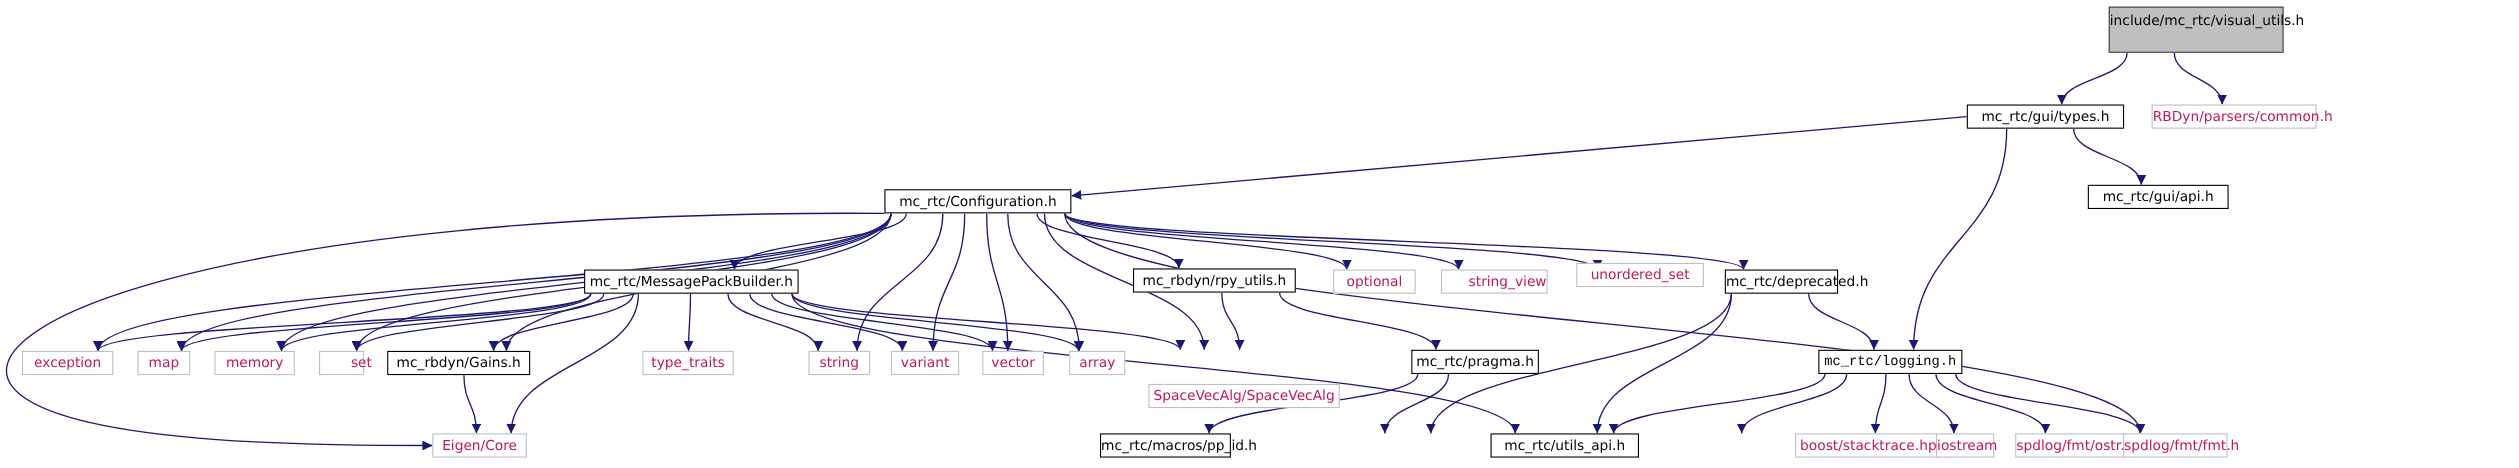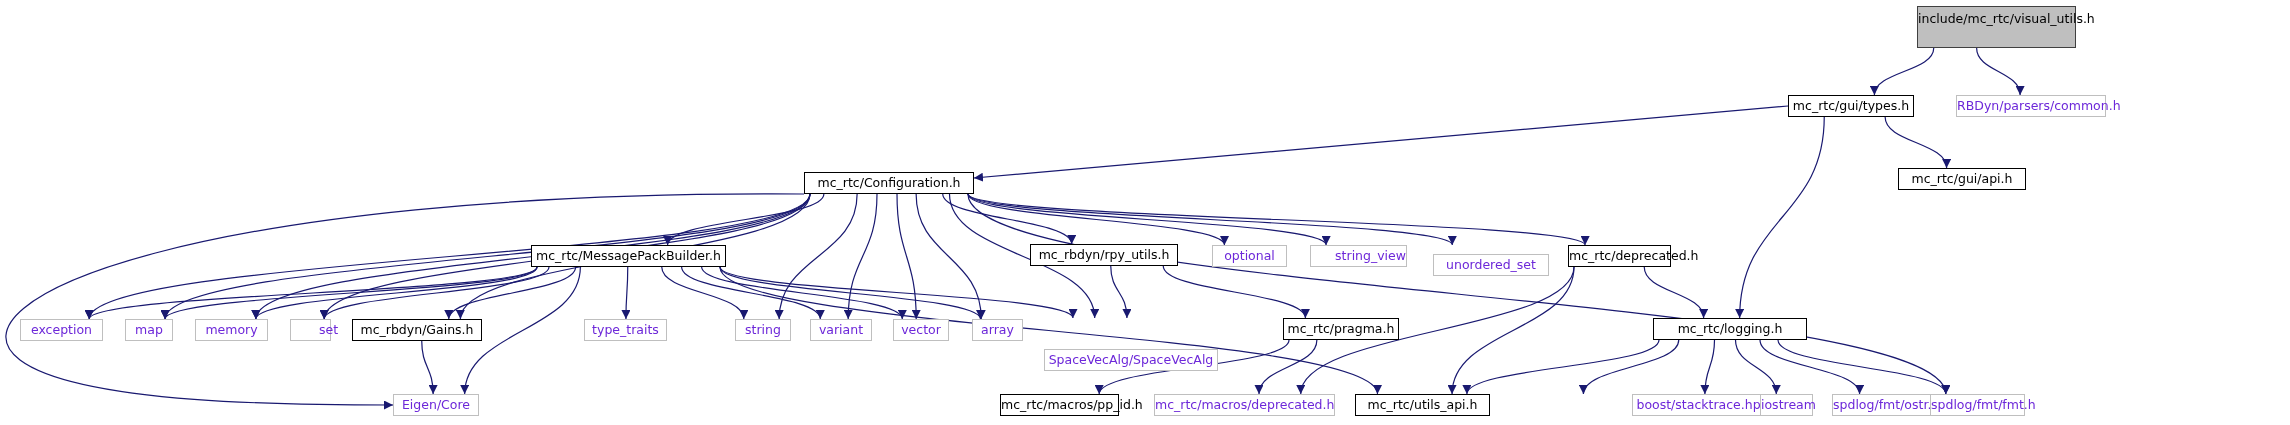--- a/index.html
+++ b/index.html
@@ -4,21 +4,21 @@
 <style>
   html, body { margin: 0; padding: 0; background: #ffffff; }
   body { width: 2290px; height: 425px; position: relative; overflow: hidden;
          font-family: "DejaVu Sans", sans-serif; }
   #graph { position: absolute; left: 0; top: 0; width: 2290px; height: 425px; }
   #edges { position: absolute; left: 0; top: 0; }
   .node { position: absolute; box-sizing: border-box; height: 22px;
           font-size: 12.5px; line-height: 20px; text-align: center; color: #000;
           white-space: nowrap; background: #fff; cursor: pointer; }
   .node.local { border: 1.3px solid #000; }
-  .node.system { border: 1.3px solid #bfbfbf; color: #6d28d9; }
+  .node.system { border: 1.3px solid #bfbfbf; color: #be185d; }
   .node.root { background: #bfbfbf; border: 1.3px solid #404040; height: 42px;
                line-height: 17px; padding-top: 3px; white-space: normal; }
 </style>
 </head>
 <body>
 
 <div id="graph">
   <svg id="edges" width="2290" height="425">
     <defs>
       <marker id="arrow" viewBox="0 0 10 10" refX="10" refY="5" markerWidth="9" markerHeight="9" orient="auto-start-reverse" markerUnits="userSpaceOnUse">
@@ -71,45 +71,44 @@
       <path d="M1644.25,267 C 1644.25,292.5 1703.65,292.5 1703.65,318" fill="none" stroke="#191970" stroke-width="1.2" marker-end="url(#arrow)"></path>
       <path d="M1659,340 C 1659,367 1466.9,367 1466.9,394" fill="none" stroke="#191970" stroke-width="1.2" marker-end="url(#arrow)"></path>
       <path d="M1678.75,340 C 1678.75,367 1583.35,367 1583.35,394" fill="none" stroke="#191970" stroke-width="1.2" marker-end="url(#arrow)"></path>
       <path d="M1714.5,340 C 1714.5,367 1704.9,367 1704.9,394" fill="none" stroke="#191970" stroke-width="1.2" marker-end="url(#arrow)"></path>
       <path d="M1735.5,340 C 1735.5,367 1776.3,367 1776.3,394" fill="none" stroke="#191970" stroke-width="1.2" marker-end="url(#arrow)"></path>
       <path d="M1760,340 C 1760,367 1859.6,367 1859.6,394" fill="none" stroke="#191970" stroke-width="1.2" marker-end="url(#arrow)"></path>
       <path d="M1778,340 C 1778,367 1945.8333333333333,367 1945.8333333333333,394" fill="none" stroke="#191970" stroke-width="1.2" marker-end="url(#arrow)"></path>
     </svg>
 
   <div class="node root" style="left: 1877px; top: 6px; width: 159px; margin-left: 40px;">include/mc_rtc/visual_utils.h</div>
-  <div class="node local" style="left: 1788px; top: 95px; width: 126px;">mc_rtc/gui/types.h</div>
+  <div class="node local" style="left: 1788px; top: 95px; width: 143px;">mc_rtc/gui/types.h</div>
   <div class="node system" style="left: 1956px; top: 95px; width: 150px;">RBDyn/parsers/common.h</div>
   <div class="node local" style="left: 804px; top: 172px; width: 170px;">mc_rtc/Configuration.h</div>
   <div class="node local" style="left: 1898px; top: 168px; width: 128px;">mc_rtc/gui/api.h</div>
-  <div class="node local" style="left: 1653px; top: 318px; width: 154px;">mc_rtc/logging.h</div>
+  <div class="node local" style="left: 1653px; top: 318px; width: 131px; font-family: Liberation Mono, monospace;">mc_rtc/logging.h</div>
   <div class="node local" style="left: 531px; top: 245px; width: 195px;">mc_rtc/MessagePackBuilder.h</div>
   <div class="node local" style="left: 1030px; top: 244px; width: 148px;">mc_rbdyn/rpy_utils.h</div>
   <div class="node system" style="left: 1212px; top: 245px; width: 75px;">optional</div>
   <div class="node system" style="left: 1310px; top: 245px; width: 97px; text-align: right;">string_view</div>
-  <div class="node system" style="left: 1433px; top: 254px; width: 116px;">unordered_set</div>
+  <div class="node system" style="left: 1433px; top: 239px; width: 116px;">unordered_set</div>
   <div class="node local" style="left: 1568px; top: 245px; width: 103px;">mc_rtc/deprecated.h</div>
   <div class="node system" style="left: 20px; top: 319px; width: 83px;">exception</div>
   <div class="node system" style="left: 125px; top: 319px; width: 48px;">map</div>
   <div class="node system" style="left: 195px; top: 319px; width: 73px;">memory</div>
   <div class="node system" style="left: 290px; top: 319px; width: 41px; padding-left: 28px;">set</div>
   <div class="node local" style="left: 352px; top: 319px; width: 130px;">mc_rbdyn/Gains.h</div>
   <div class="node system" style="left: 584px; top: 319px; width: 83px;">type_traits</div>
   <div class="node system" style="left: 735px; top: 319px; width: 56px;">string</div>
   <div class="node system" style="left: 810px; top: 319px; width: 62px;">variant</div>
   <div class="node system" style="left: 893px; top: 319px; width: 56px;">vector</div>
   <div class="node system" style="left: 972px; top: 319px; width: 51px;">array</div>
   <div class="node system" style="left: 1044px; top: 318px; width: 174px; margin-top: 31px;">SpaceVecAlg/SpaceVecAlg</div>
   <div class="node local" style="left: 1283px; top: 318px; width: 116px;">mc_rtc/pragma.h</div>
   <div class="node system" style="left: 393px; top: 394px; width: 86px;">Eigen/Core</div>
   <div class="node local" style="left: 1000px; top: 394px; width: 119px;">mc_rtc/macros/pp_id.h</div>
-  <div class="node system" style="left: 1154px; top: 394px; width: 181px;">mc_rtc/macros/deprecated.h</div>
   <div class="node local" style="left: 1355px; top: 394px; width: 135px;">mc_rtc/utils_api.h</div>
   <div class="node system" style="left: 1512px; top: 394px; width: 95px; margin-top: 34px;">spdlog/logger.h</div>
   <div class="node system" style="left: 1632px; top: 394px; width: 141px;">boost/stacktrace.hpp</div>
   <div class="node system" style="left: 1760px; top: 394px; width: 53px;">iostream</div>
   <div class="node system" style="left: 1832px; top: 394px; width: 105px;">spdlog/fmt/ostr.h</div>
   <div class="node system" style="left: 1930px; top: 394px; width: 95px;">spdlog/fmt/fmt.h</div>
 </div>
 
 </body></html>

